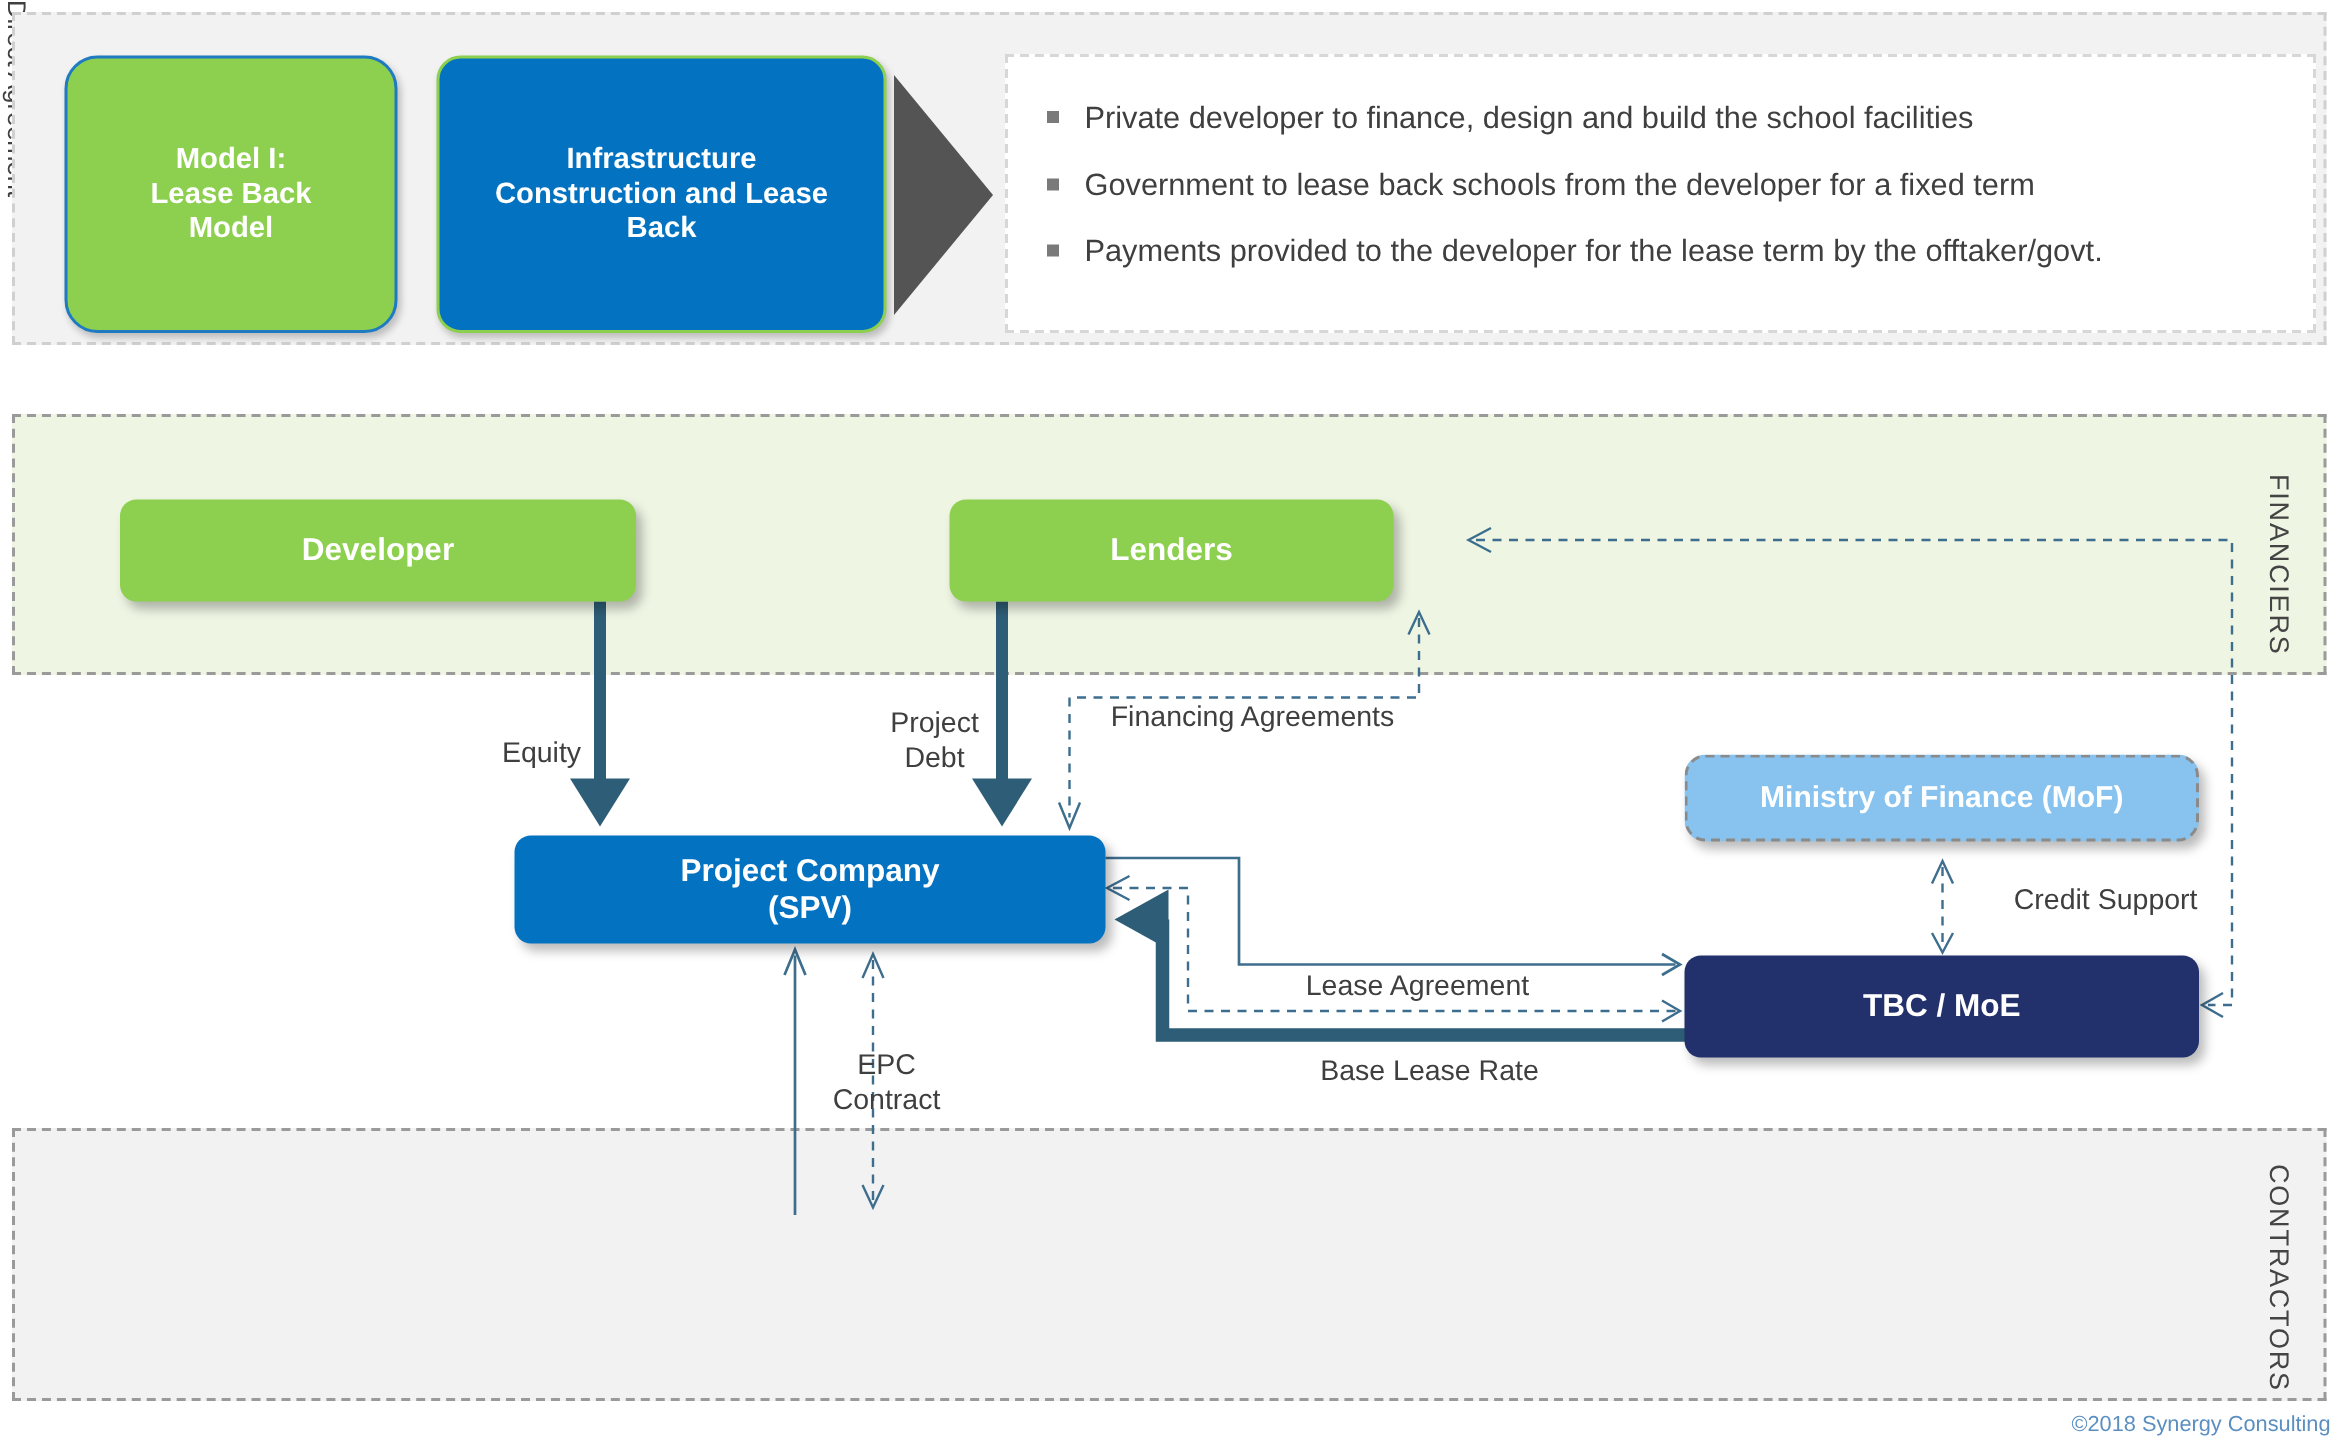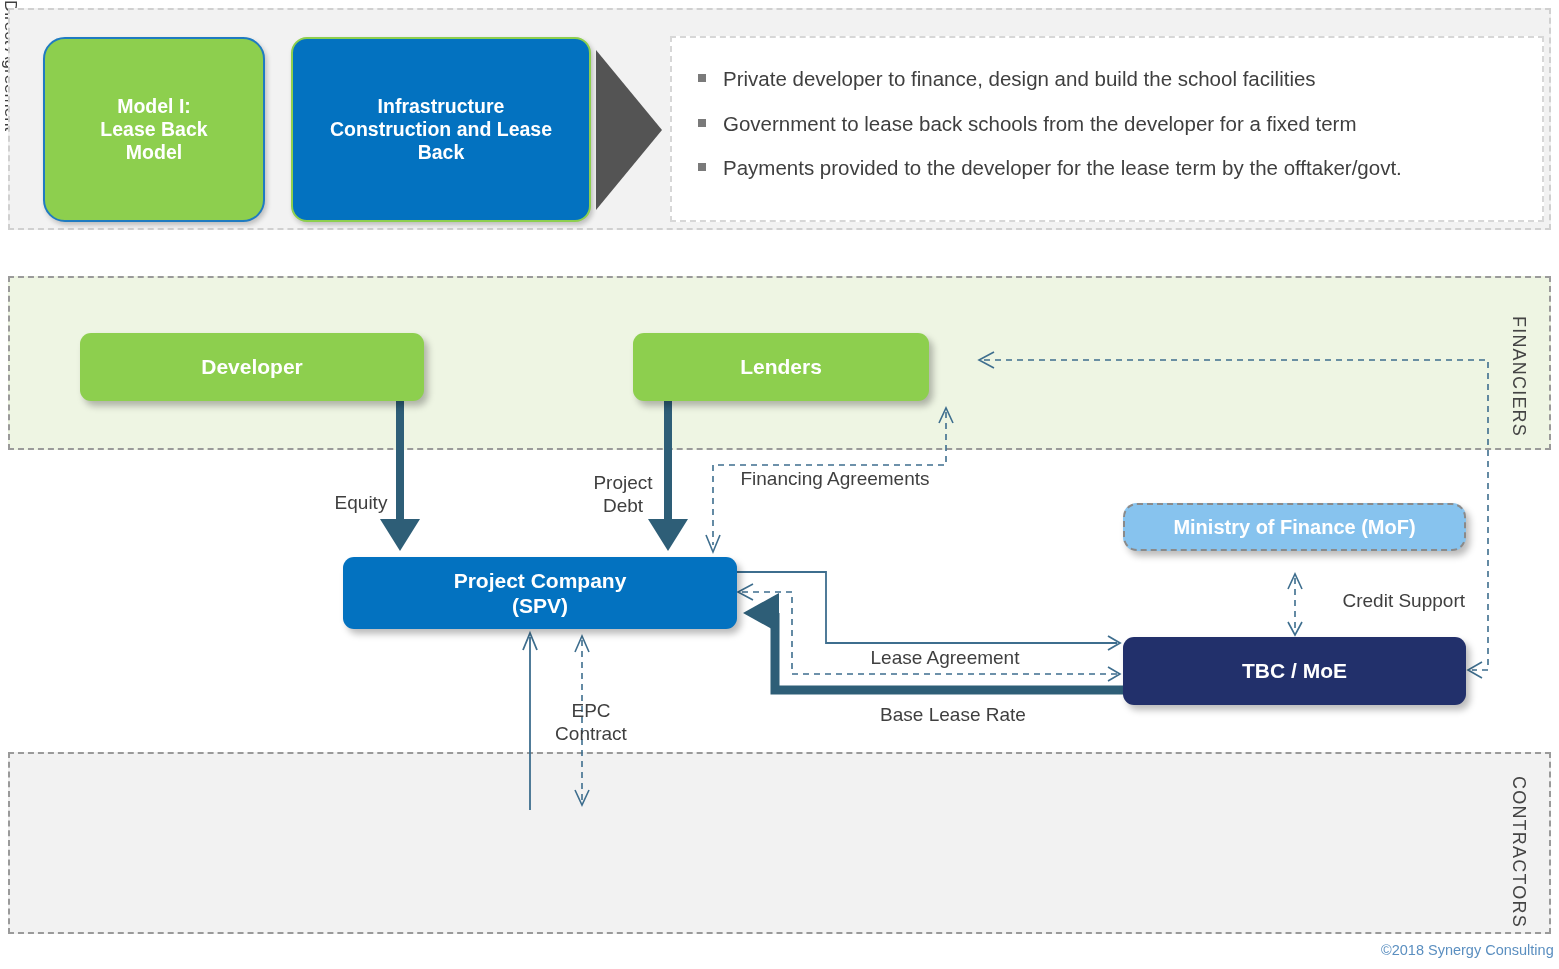--- a/index.html
+++ b/index.html
@@ -41,21 +41,21 @@
   
   .node{position:absolute;display:flex;align-items:center;justify-content:center;
         text-align:center;color:#ffffff;font-weight:bold;box-sizing:border-box;
         line-height:1.2;box-shadow:4px 5px 7px rgba(0,0,0,.27);}
   #developer-box{left:80px;top:333px;width:344px;height:68px;background:#8DCF4E;
                  border-radius:11px;font-size:21px;}
   #lenders-box{left:633px;top:333px;width:296px;height:68px;background:#8DCF4E;
                border-radius:11px;font-size:21px;}
   #spv-box{left:343px;top:557px;width:394px;height:72px;background:#0372C0;
            border-radius:11px;font-size:21px;}
-  #mof-box{left:1123px;top:503px;width:343px;height:48px;background:#87C3EE;
+  #mof-box{left:1123px;top:503px;width:343px;height:58px;background:#87C3EE;
            border:2px dashed #8A8A8A;border-radius:14px;font-size:20px;}
   #tbc-box{left:1123px;top:637px;width:343px;height:68px;background:#22306B;
            border-radius:11px;font-size:21px;}
   #epc-box{left:374px;top:810px;width:343px;height:68px;background:#7C7C7C;
            border-radius:11px;font-size:21px;}
 
   
   .elabel{position:absolute;color:#3F3F3F;font-size:19px;line-height:1.2;
           text-align:center;white-space:pre-line;}
   #lbl-equity{left:316px;top:472px;width:90px;margin-top:20px;}

